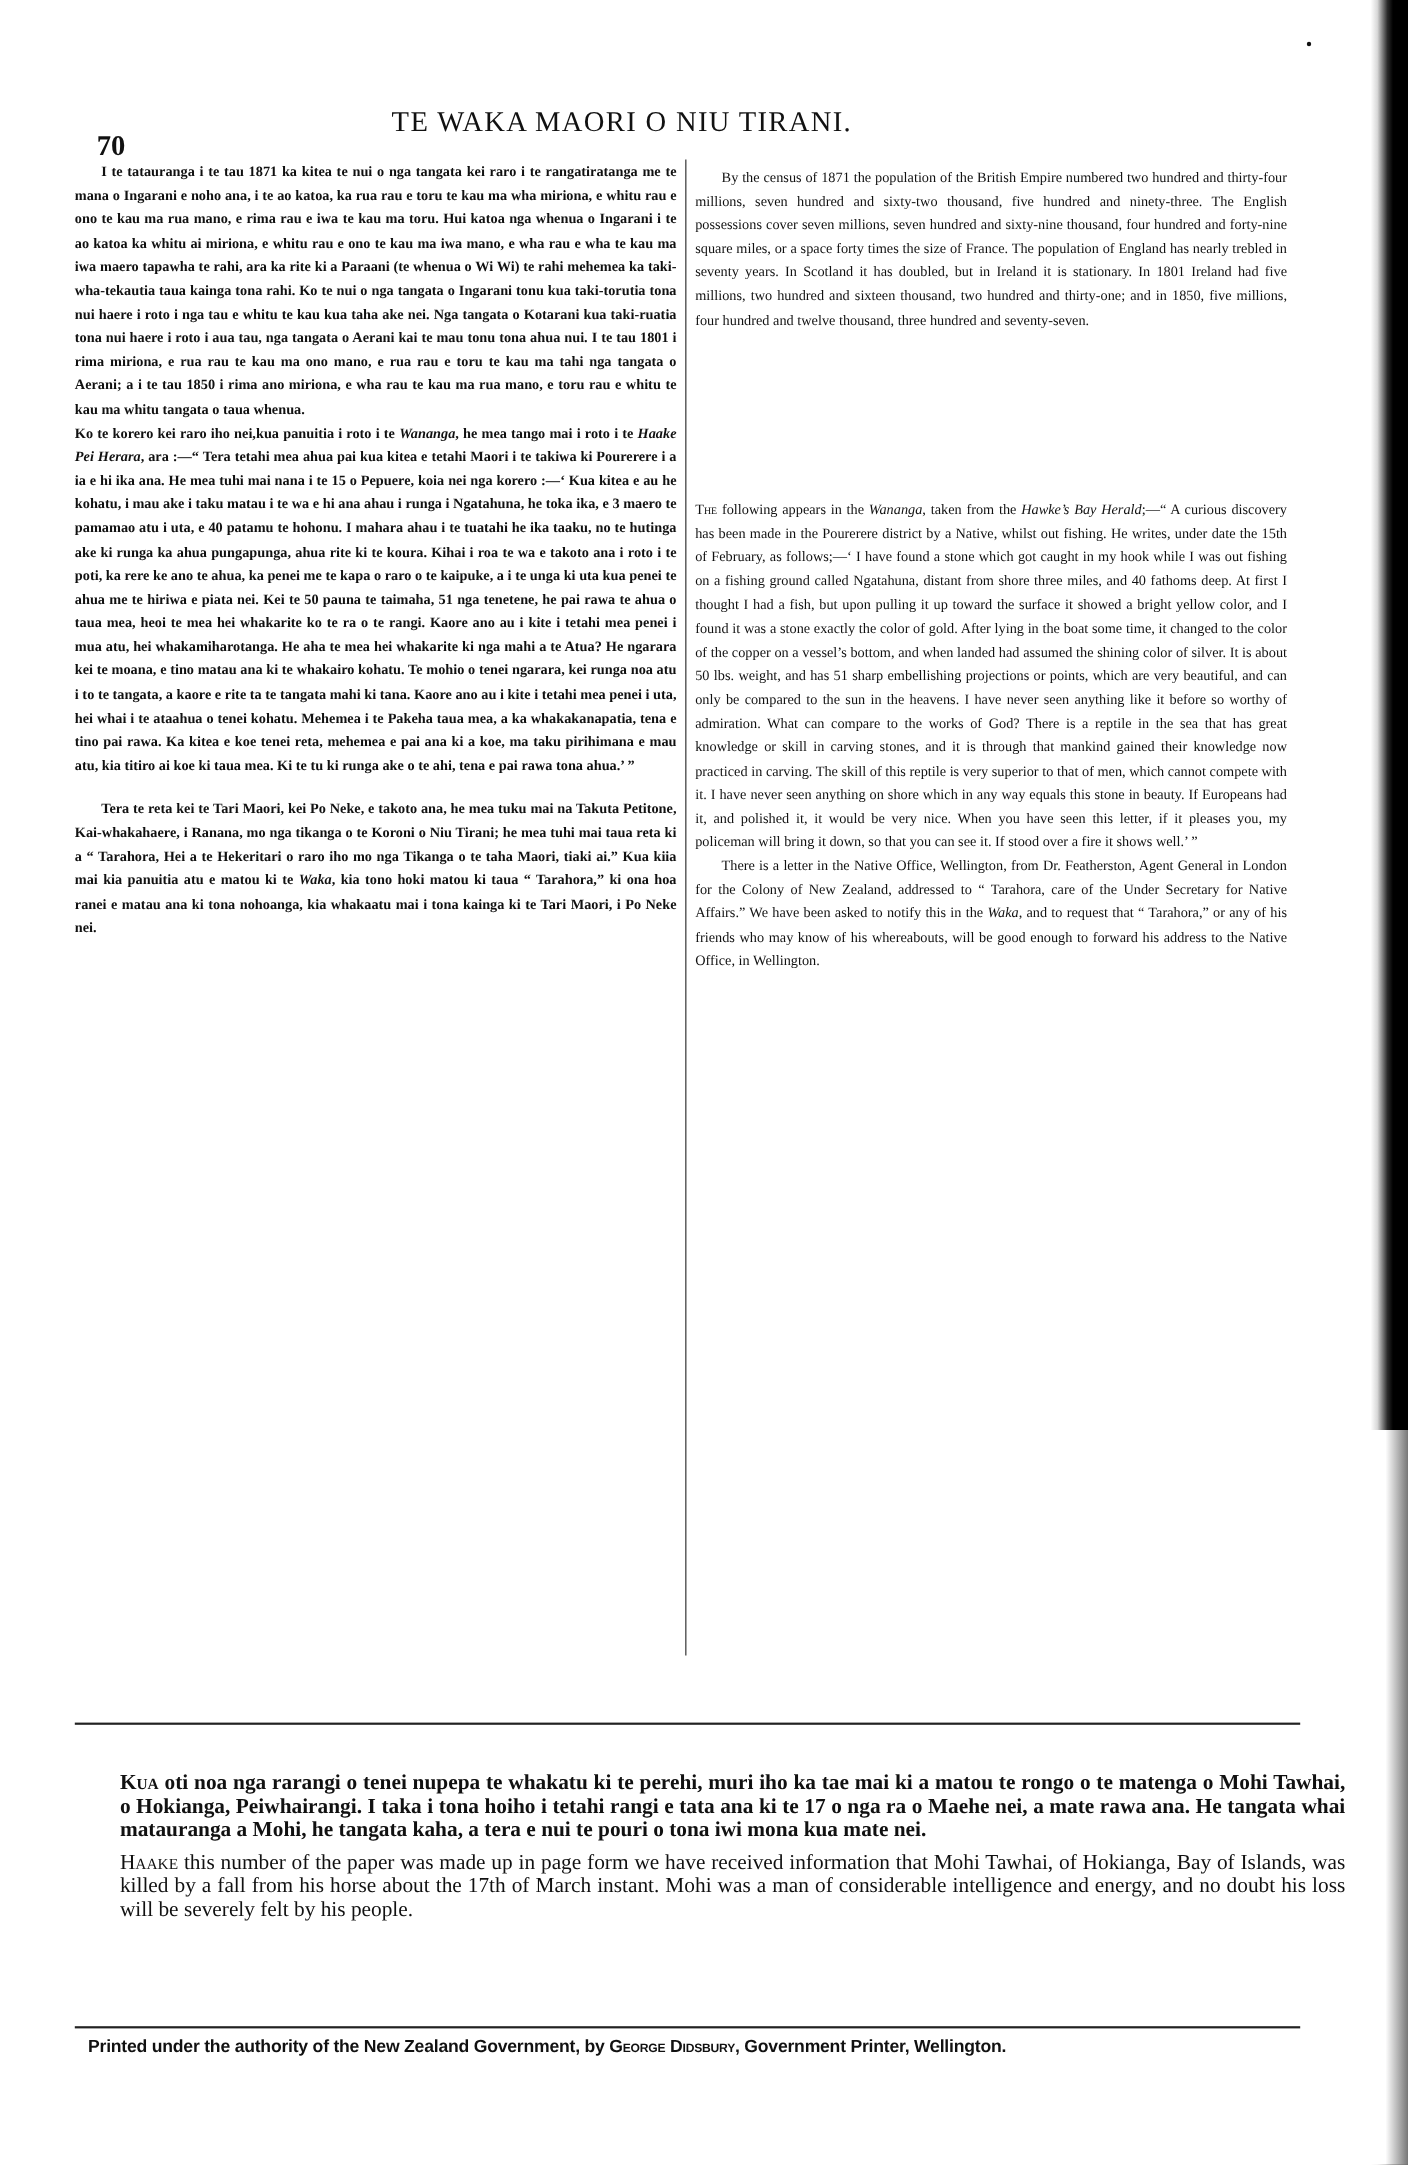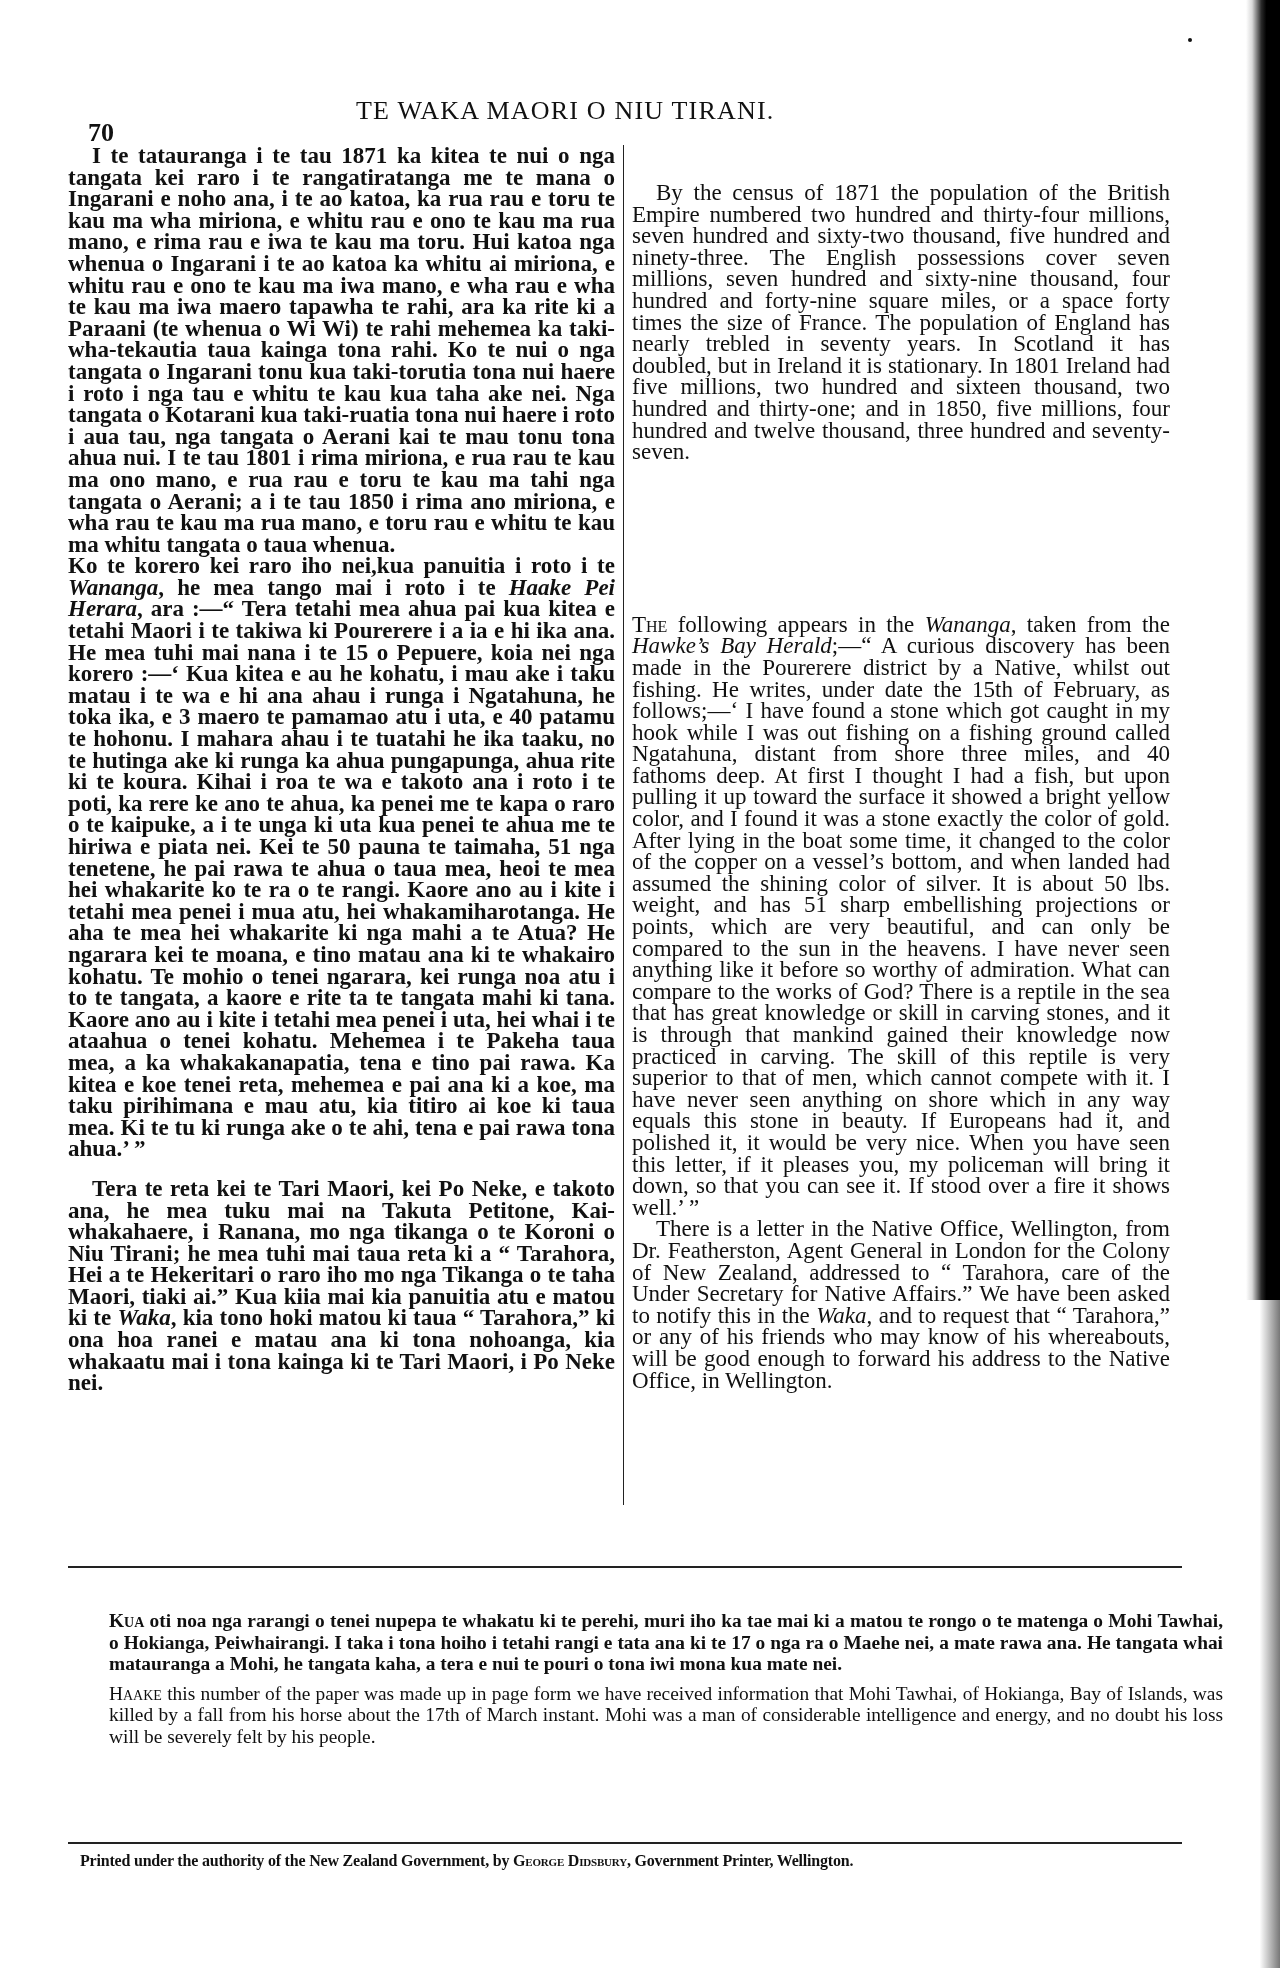--- a/index.html
+++ b/index.html
@@ -18,48 +18,48 @@
   .page-number {
     position: absolute; left: 88px; top: 94px; font-size: 26px; font-weight: bold;
     font-family: "Liberation Serif", serif;
     margin-top: 24px;
   }
   .masthead {
     position: absolute; left: 356px; top: 96px; font-size: 26px; letter-spacing: 1.2px;
     font-family: Liberation Serif, serif;
   }
   .col {
-    position: absolute; font-family: "Liberation Serif", serif; font-size: 23px;
+    position: absolute; font-family: "Liberation Serif", serif; font-size: 13px;
     line-height: 21.6px; text-align: justify;
   }
   .col p { margin: 0; }
   .col-left { left: 68px; top: 145px; width: 547px; font-weight: bold; }
   .col-left p.indent { text-indent: 24px; }
-  .col-right { left: 632px; top: 150px; width: 538px; margin-top: 32px; }
+  .col-right { left: 632px; top: 150px; width: 538px; }
   .col-right p.indent { text-indent: 24px; }
   .divider-v {
     position: absolute; left: 623px; top: 145px; width: 1px; height: 1360px; background: #222;
   }
   .gap-left { height: 18px; }
   .sc { font-variant: small-caps; }
   .hr-top {
     position: absolute; left: 68px; top: 1566px; width: 1114px; height: 2px; background: #222;
   }
   .notice {
     position: absolute; left: 68px; top: 1610px; width: 1114px; font-family: "Liberation Serif", serif;
     font-size: 19.4px; line-height: 21.6px; text-align: justify; margin-left: 41px;
   }
   .notice p { margin: 0 0 8px 0; }
   .notice-maori { font-weight: bold; }
   .hr-bottom {
     position: absolute; left: 68px; top: 1842px; width: 1114px; height: 2px; background: #222;
   }
   .footer {
     position: absolute; left: 80px; top: 1852px; font-size: 16px; font-weight: bold;
-    font-family: Liberation Serif, serif; letter-spacing: -0.2px;
+    font-family: Liberation Sans, sans-serif; letter-spacing: -0.2px;
   }
   em { }
   .dot { position: absolute; left: 1188px; top: 38px; width: 4px; height: 4px; background: #111; border-radius: 50%; }
 </style>
 </head>
 <body>
 
 <div class="scan-edge"></div>
 <div class="scan-edge-lower"></div>
 <div class="dot"></div>

